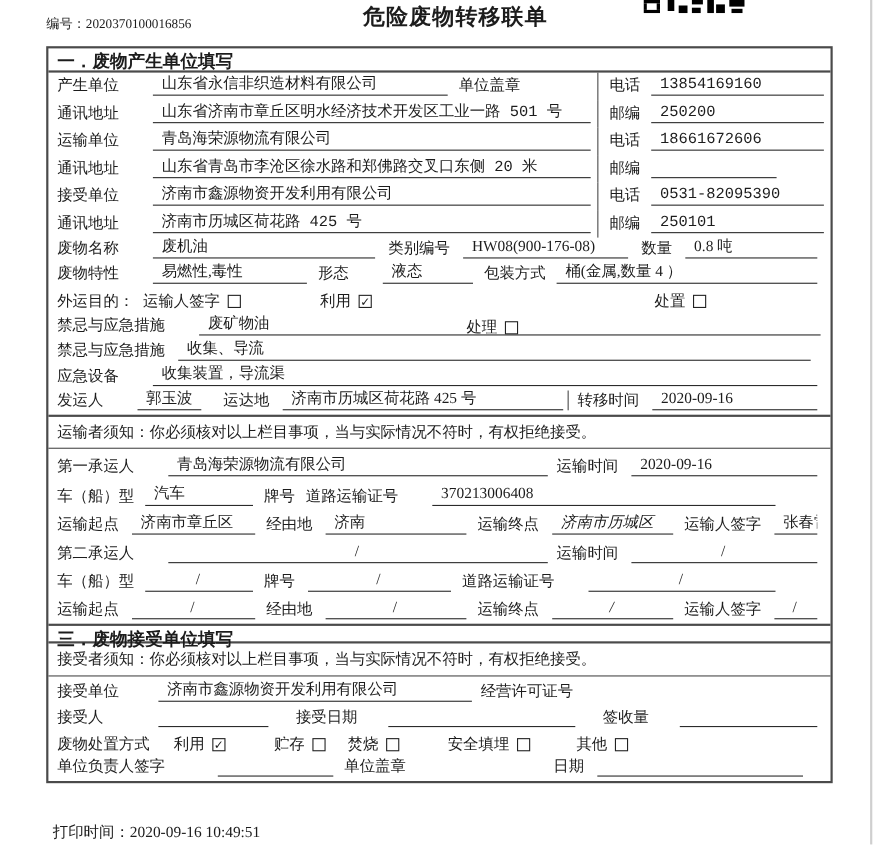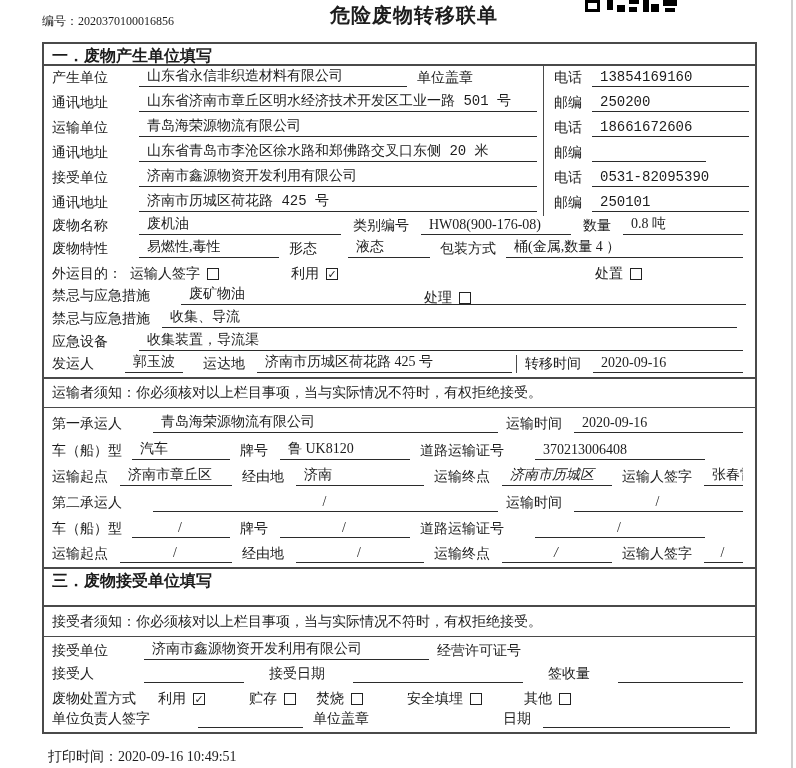--- a/index.html
+++ b/index.html
@@ -12,21 +12,21 @@
   .form-no{position:absolute;left:42px;top:13px;font-size:12px;white-space:nowrap;}
   .form-title{position:absolute;left:330px;top:2px;font-size:20px;font-weight:bold;
               font-family:"Liberation Sans","DejaVu Sans",sans-serif;letter-spacing:1px;white-space:nowrap;}
   .qr{position:absolute;left:585px;top:0;width:92px;height:12px;}
 
   
   .form{position:absolute;left:42px;top:42px;width:715px;border:2px solid #4a4a4a;background:#fff;box-sizing:border-box;}
   .sec2,.sec3{border-top:2px solid #4a4a4a;}
   .sec-title{font-family:"Liberation Sans","DejaVu Sans",sans-serif;font-weight:bold;font-size:16px;
              padding:2px 8px 0 8px;border-bottom:2px solid #4a4a4a;box-sizing:border-box;}
-  .st1{height:22px;} .st2{height:22px;} .st3{height:38px;}
+  .st1{height:22px;} .st2{height:22px;} .st3{height:16px;}
 
   .row{display:flex;align-items:flex-end;box-sizing:border-box;padding:0 10px 4px 8px;}
   .rowc{display:flex;align-items:center;box-sizing:border-box;padding:0 10px 0 8px;}
   .lb{white-space:nowrap;flex:0 0 auto;}
   .uv{border-bottom:1.2px solid #2b2b2b;white-space:nowrap;overflow:hidden;box-sizing:border-box;
       padding:0 2px 1px 8px;flex:0 0 auto;}
   .grow{flex:1 1 auto;min-width:0;}
   .ctr{text-align:center;padding-left:0;}
   .notice{height:29px;border-bottom:1.5px solid #4a4a4a;}
   .cb{flex:0 0 auto;width:12px;height:12px;border:1.3px solid #222;margin-left:7px;font-size:11px;
@@ -227,21 +227,20 @@
         <span class="lb">第一承运人</span>
         <span class="uv w345 ml14">青岛海荣源物流有限公司</span>
         <span class="lb ml8">运输时间</span>
         <span class="uv grow ml12 mr2">2020-09-16</span>
       </div>
 
       <div class="row h27">
         <span class="lb">车（船）型</span>
         <span class="uv w98 ml10">汽车</span>
         <span class="lb ml10">牌号</span>
-        <span class="uv w130 ml12">鲁 UK8120</span>
         <span class="lb ml10">道路运输证号</span>
         <span class="uv grow ml14 mr40">370213006408</span>
       </div>
 
       <div class="row h26">
         <span class="lb">运输起点</span>
         <span class="uv w112 ml12">济南市章丘区</span>
         <span class="lb ml10">经由地</span>
         <span class="uv w128 ml12">济南</span>
         <span class="lb ml10">运输终点</span>

